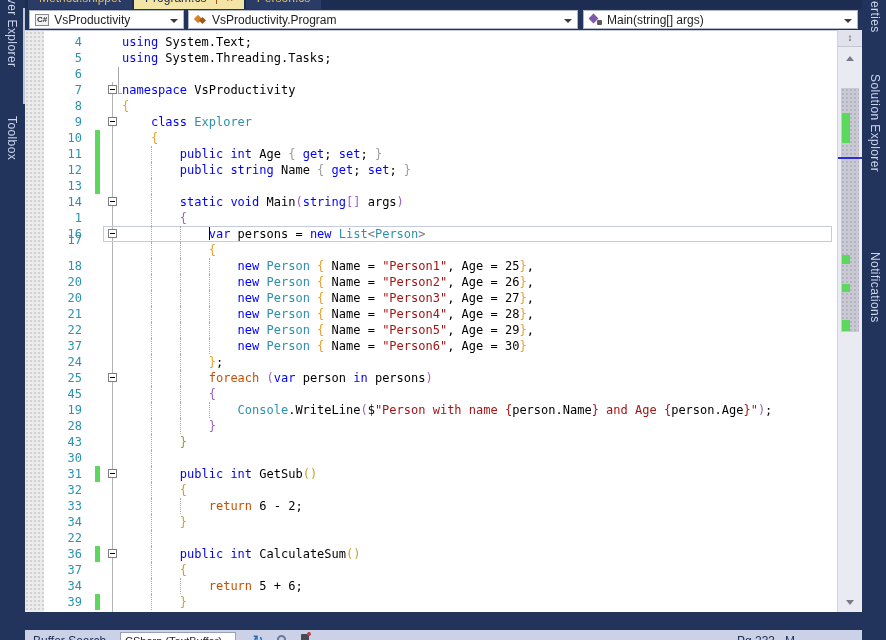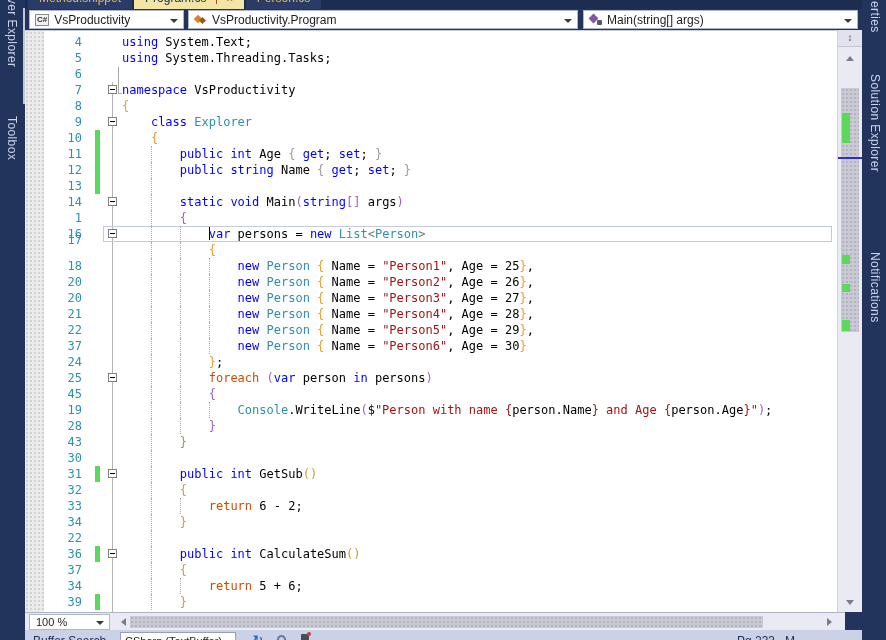--- a/index.html
+++ b/index.html
@@ -244,30 +244,20 @@
       <div id="vs-marks">
           <div class="vs-mark" style="top: 83px; height: 30px; background: rgb(92, 216, 92);"></div>
           <div class="vs-mark" style="top: 225px; height: 9px; background: rgb(92, 216, 92);"></div>
           <div class="vs-mark" style="top: 254px; height: 8px; background: rgb(92, 216, 92);"></div>
           <div class="vs-mark" style="top: 290px; height: 11px; background: rgb(92, 216, 92);"></div>
           <div class="vs-caret-mark" style="top: 127px; background: rgb(43, 43, 216);"></div>
         </div>
       <div class="vs-down"></div>
     </div>
 
-    <div class="hscroll">
-      <div class="zoom-combo">
-        <span>100 %</span>
-        <span class="dd"></span>
-      </div>
-      <div class="hs-left"></div>
-      <div class="hs-thumb"></div>
-      <div class="hs-right"></div>
-      <div class="hs-tail"></div>
-    </div>
 
     <div class="statusrow">
       <span class="sr-label">Buffer Search</span>
       <div class="sr-combo">
         <span>CSharp (TextBuffer)</span>
       </div>
       <span class="sr-ic1">↻</span>
       <span class="sr-ic2"></span>
       <span class="sr-ic3"></span>
       <span class="sr-right">Pg 233   M</span>

